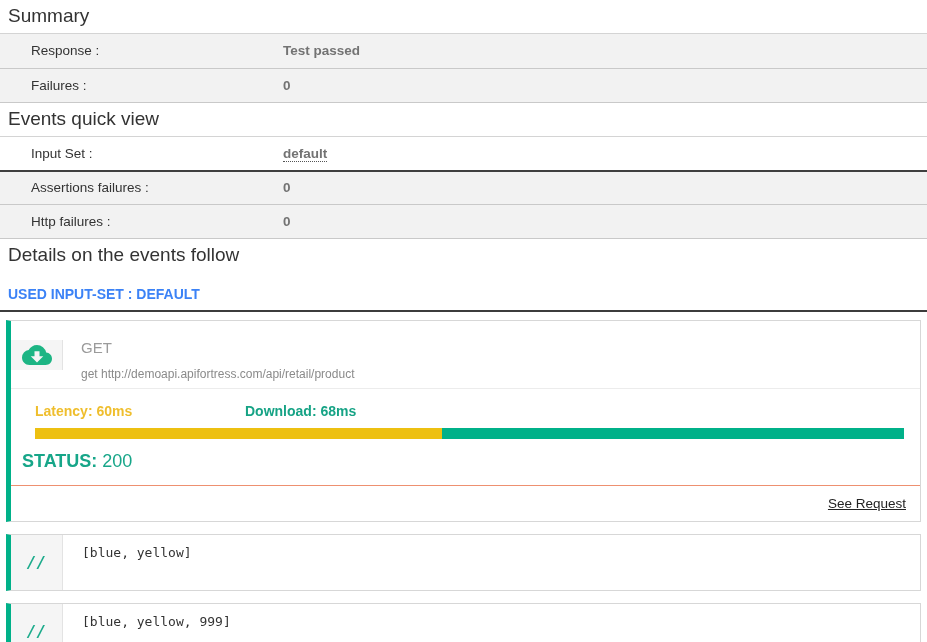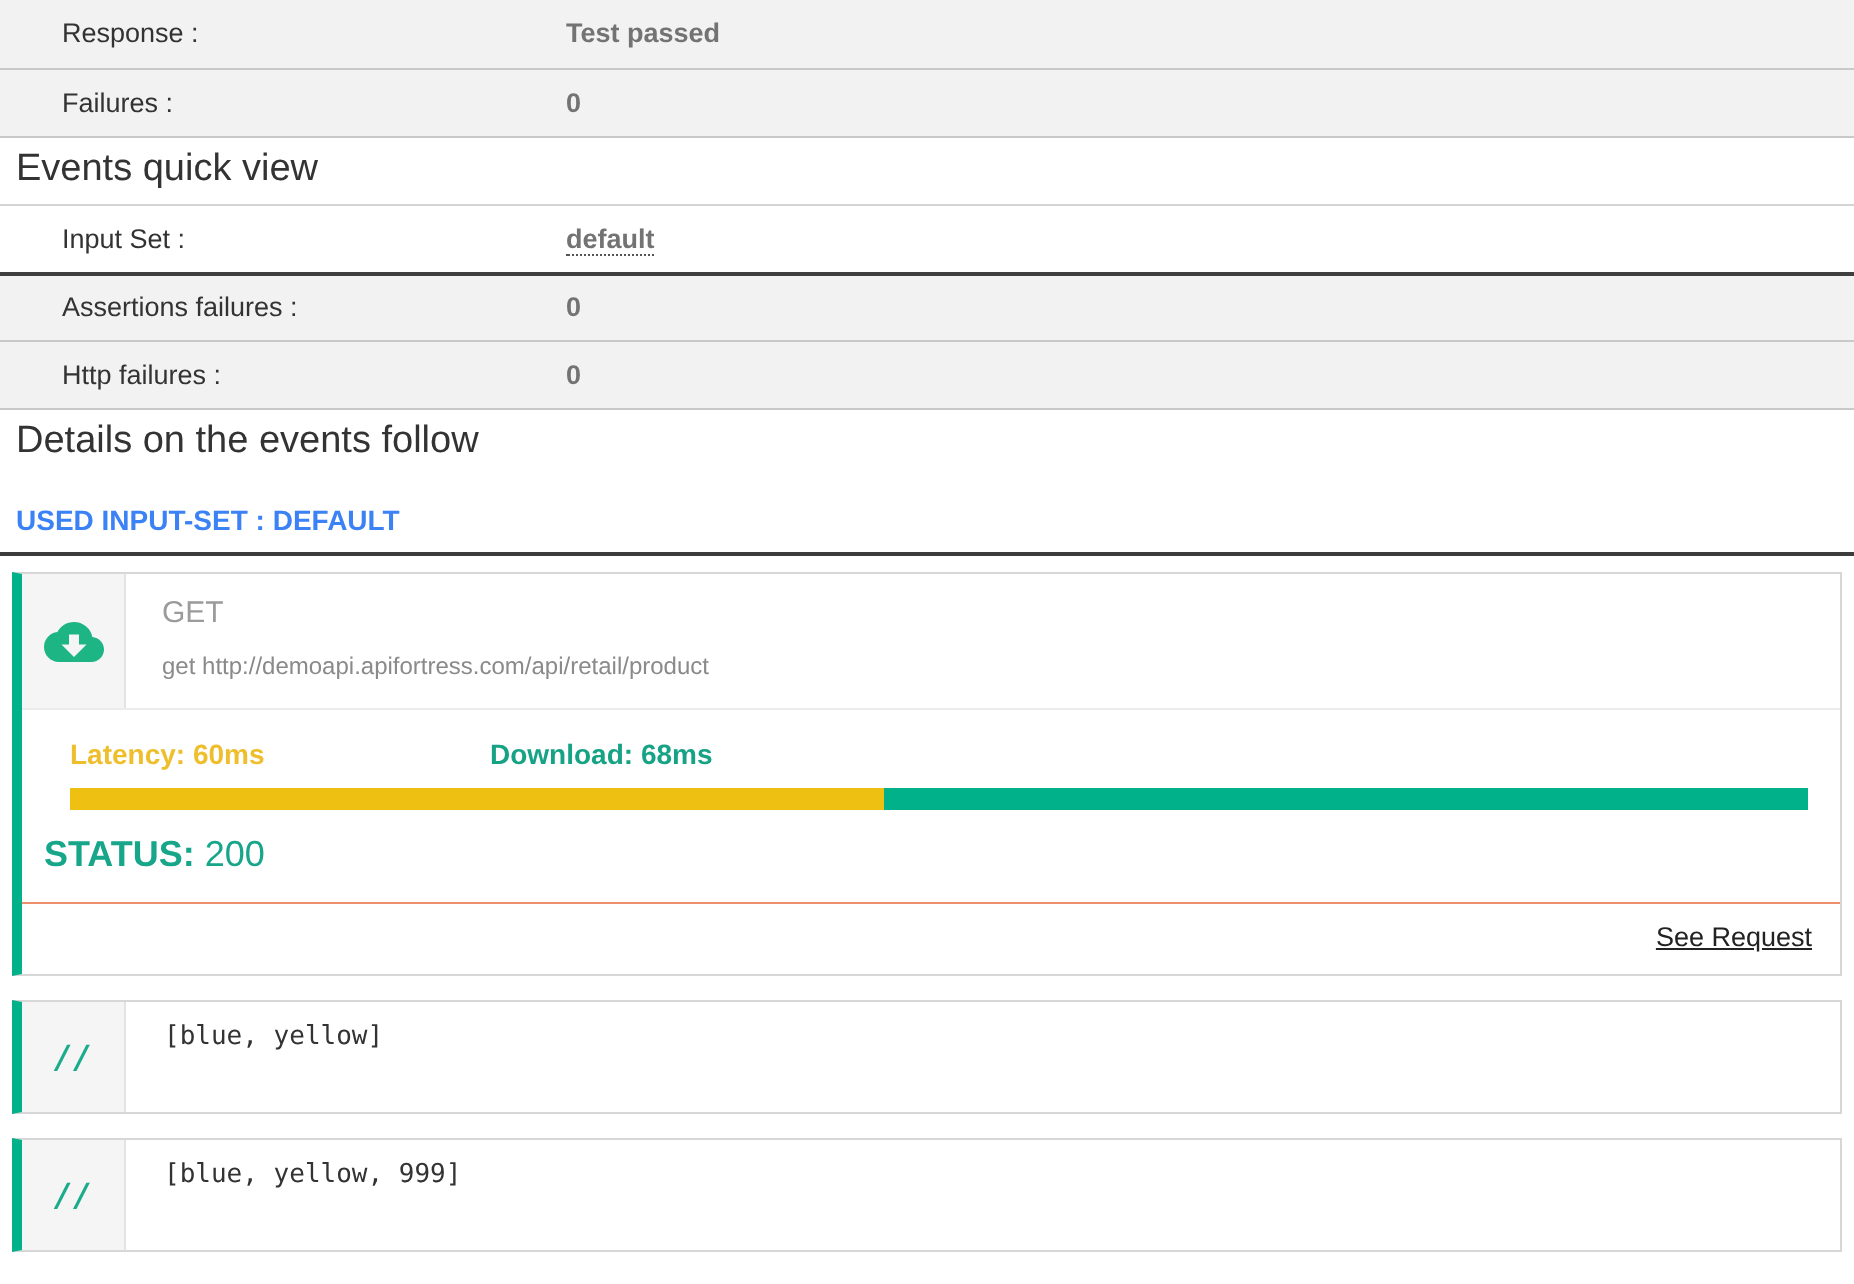--- a/index.html
+++ b/index.html
@@ -55,21 +55,21 @@
     border-bottom: 2px solid #3c3c3c;
   }
 
   
   .card {
     margin: 8px 6px 0 6px;
     border: 1px solid #d7d7d7;
     border-left: 5px solid #00b189;
     background: #fff;
   }
-  .card-header { display: flex; height: 67px; }
+  .card-header { display: flex; height: 67px; align-items: center; }
   .icon-col {
     width: 52px;
     flex: 0 0 52px;
     background: #f5f5f5;
     border-right: 1px solid #e3e3e3;
     display: flex;
     align-items: center;
     justify-content: center;
   }
   .cloud-svg { width: 30px; height: 30px; fill: #1db584; }
@@ -121,20 +121,21 @@
     font-family: "DejaVu Sans Mono", monospace;
     font-size: 13px;
     color: #333;
   }
 </style>
 </head>
 <body>
 
 <div class="page">
 
+  <h2 class="section-heading">Summary</h2>
   <table class="kv">
     <tbody>
         <tr>
       <td class="k">Response :</td>
       <td class="v">Test passed</td>
     </tr>
     <tr>
       <td class="k">Failures :</td>
       <td class="v">0</td>
     </tr>

